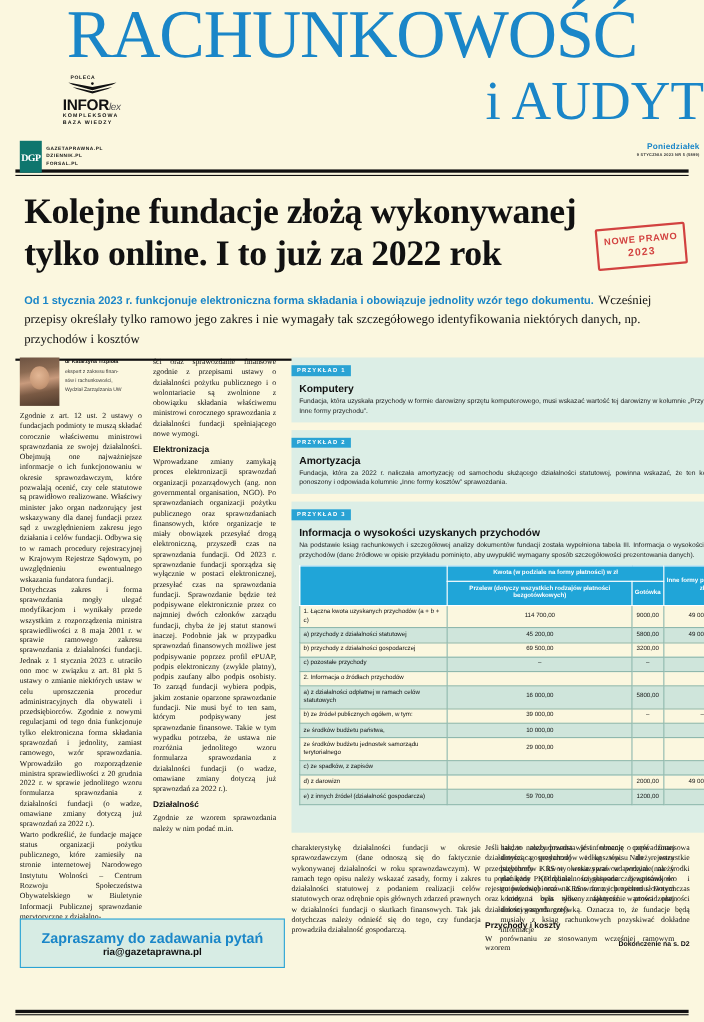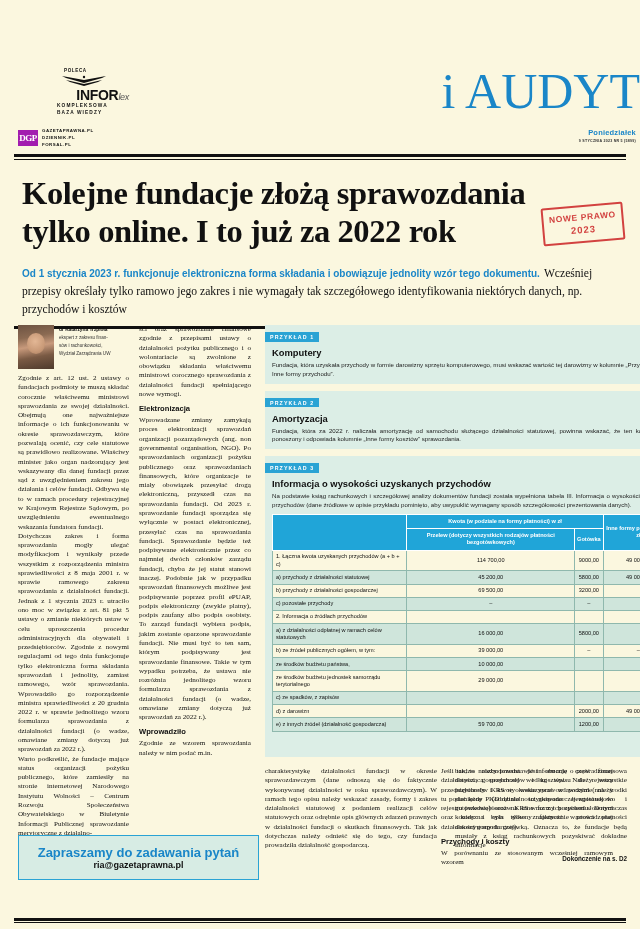--- a/index.html
+++ b/index.html
@@ -27,27 +27,27 @@
   }
   .mast-sub{
     position:absolute;left:0;top:128px;width:640px;text-align:center;
     font-family:"Liberation Sans",sans-serif;
     font-size:9.5px;font-weight:700;letter-spacing:3px;color:#111;
   }
   
   .infor{position:absolute;left:57px;top:68px;width:72px;text-align:left;}
   .infor-poleca{font-family:"Liberation Sans",sans-serif;font-size:4.6px;font-weight:700;letter-spacing:.6px;color:#111;margin-left:7px;}
   .infor-bird{width:44px;height:13px;margin:1px 0 1px 5px;position:relative;}
-  .infor-name{font-family:"Liberation Sans",sans-serif;font-size:14px;font-weight:700;color:#111;letter-spacing:-.3px;line-height:1;text-align:right;}
+  .infor-name{font-family:"Liberation Sans",sans-serif;font-size:14px;font-weight:700;color:#111;letter-spacing:-.3px;line-height:1;}
   .infor-name i{font-size:9px;font-style:italic;font-weight:400;color:#555;}
   .infor-l1,.infor-l2{font-family:"Liberation Sans",sans-serif;font-size:4.8px;font-weight:700;letter-spacing:1.1px;color:#111;line-height:1.5;}
 
   
   .dgp{position:absolute;left:18px;top:128px;display:flex;align-items:center;gap:4px;}
-  .dgp-box{width:20px;height:16px;background:#a21caf;color:#fff;font-family:"Liberation Serif",serif;
+  .dgp-box{width:20px;height:29px;background:#0f766e;color:#fff;font-family:"Liberation Serif",serif;
            font-size:9px;font-weight:700;display:flex;align-items:center;justify-content:center;letter-spacing:-.5px;}
   .dgp-lines{font-family:"Liberation Sans",sans-serif;font-size:4.4px;font-weight:700;letter-spacing:.5px;line-height:1.55;color:#111;}
 
   .mast-date{position:absolute;right:4px;top:128px;text-align:right;}
   .mast-day{font-family:"Liberation Sans",sans-serif;font-size:7.5px;font-weight:700;color:#1a86c8;letter-spacing:.2px;}
   .mast-full{font-family:"Liberation Sans",sans-serif;font-size:3.6px;font-weight:700;color:#333;letter-spacing:.25px;margin-top:1.5px;}
 
   .rule-thick{height:3px;background:#111;margin:2px 0 0 0;}
   .rule-thin{height:1px;background:#111;margin-top:1.5px;}
 
@@ -151,20 +151,21 @@
   .foot-rule{position:absolute;left:14px;bottom:6px;width:612px;}
   .foot-rule .t{height:2.5px;background:#111;}
   .foot-rule .b{height:1px;background:#111;margin-top:1.5px;}
 </style>
 </head>
 <body>
 
 <div class="page">
 
   <div class="masthead">
+    <div class="mast-title">RACHUNKOWOŚĆ</div>
     <div class="mast-title2">i AUDYT</div>
 
     <div class="infor">
       <div class="infor-poleca">POLECA</div>
       <div class="infor-bird">
         <svg width="44" height="13" viewBox="0 0 44 13">
           <path d="M0 1 L22 5 L44 1 L40 3 L22 8 L4 3 Z" fill="#111"></path>
           <path d="M4 5 L22 9 L40 5 L36 7 L22 11 L8 7 Z" fill="#111"></path>
           <circle cx="22" cy="2" r="1.2" fill="#111"></circle>
         </svg>
@@ -188,21 +189,21 @@
       <div class="mast-full">9 STYCZNIA 2023 NR 5 (5899)</div>
     </div>
   </div>
 
   <div style="margin:0 14px;">
     <div class="rule-thick"></div>
     <div class="rule-thin"></div>
   </div>
 
   <div class="headline">
-    <div>Kolejne fundacje złożą sprawozdania</div>
+    <div>Kolejne fundacje złożą wykonywanej</div>
     <div>tylko online. I to już za 2022 rok</div>
     <div class="stamp">
       <div class="s1">NOWE PRAWO</div>
       <div class="s2">2023</div>
     </div>
   </div>
 
   <div class="lead">
     <span class="l-blue">Od 1 stycznia 2023 r. funkcjonuje elektroniczna forma składania i obowiązuje jednolity wzór tego dokumentu.</span>
     <span class="l-black"> Wcześniej przepisy określały tylko ramowo jego zakres i nie wymagały tak szczegółowego identyfikowania niektórych danych, np. przychodów i kosztów</span>
@@ -232,21 +233,21 @@
         <div class="promo-t">Zapraszamy do zadawania pytań</div>
         <div class="promo-m">ria@gazetaprawna.pl</div>
       </div>
     </div>
 
     <div class="colB">
       <div class="bodytext">
         <p>ści oraz sprawozdanie finansowe zgodnie z przepisami ustawy o działalności pożytku publicznego i o wolontariacie są zwolnione z obowiązku składania właściwemu ministrowi corocznego sprawozdania z działalności fundacji spełniającego nowe wymogi.</p>
         <div class="sub-h">Elektronizacja</div>
         <p>Wprowadzane zmiany zamykają proces elektronizacji sprawozdań organizacji pozarządowych (ang. non governmental organisation, NGO). Po sprawozdaniach organizacji pożytku publicznego oraz sprawozdaniach finansowych, które organizacje te miały obowiązek przesyłać drogą elektroniczną, przyszedł czas na sprawozdania fundacji. Od 2023 r. sprawozdanie fundacji sporządza się wyłącznie w postaci elektronicznej, przesyłać czas na sprawozdania fundacji. Sprawozdanie będzie też podpisywane elektronicznie przez co najmniej dwóch członków zarządu fundacji, chyba że jej statut stanowi inaczej. Podobnie jak w przypadku sprawozdań finansowych możliwe jest podpisywanie poprzez profil ePUAP, podpis elektroniczny (zwykle platny), podpis zaufany albo podpis osobisty. To zarząd fundacji wybiera podpis, jakim zostanie oparzone sprawozdanie fundacji. Nie musi być to ten sam, którym podpisywany jest sprawozdanie finansowe. Takie w tym wypadku potrzeba, że ustawa nie rozróżnia jednolitego wzoru formularza sprawozdania z działalności fundacji (o wadze, omawiane zmiany dotyczą już sprawozdań za 2022 r.).</p>
-        <div class="sub-h">Wprowadziło</div>
+        <div class="sub-h">Działalność</div>
         <p>Zgodnie ze wzorem sprawozdania należy w nim podać m.in.</p>
       </div>
     </div>
 
     <div class="colC">
 
       <div class="ex">
         <div class="ex-tag">PRZYKŁAD 1</div>
         <div class="ex-body">
           <div class="ex-h">Komputery</div>

